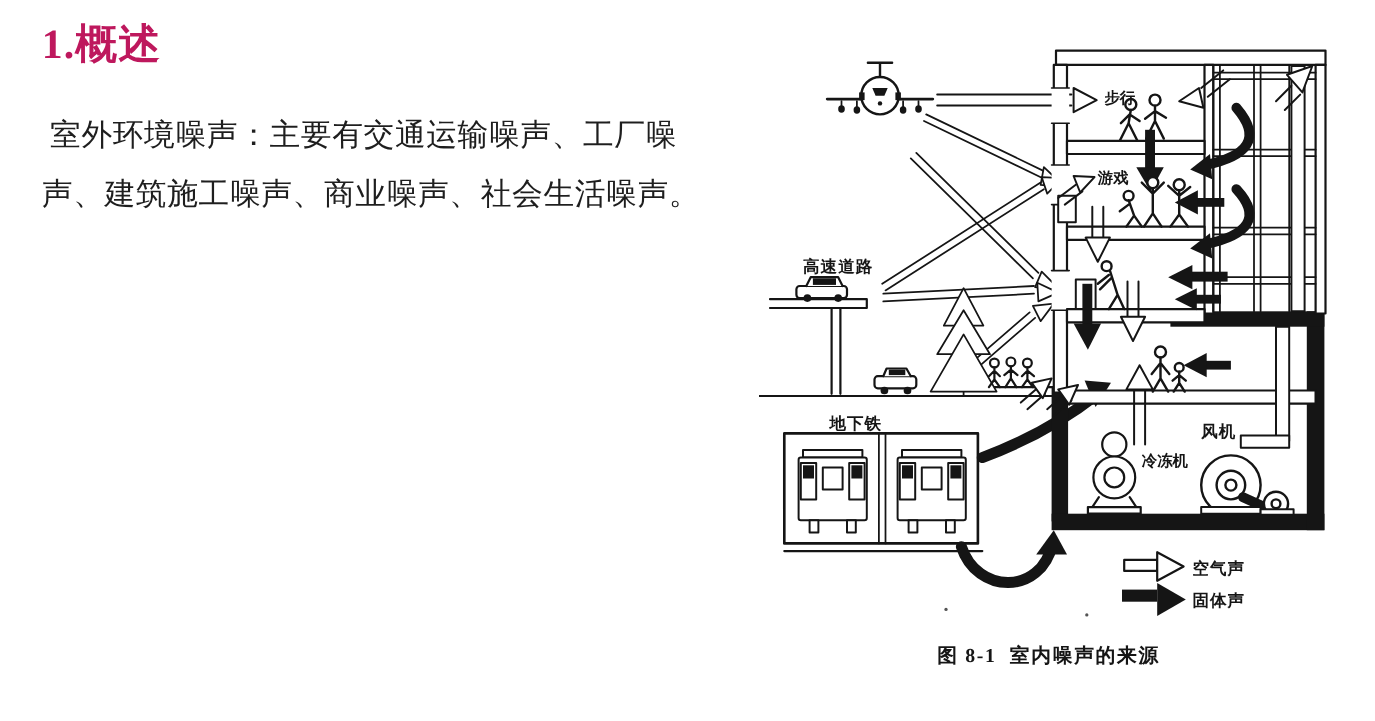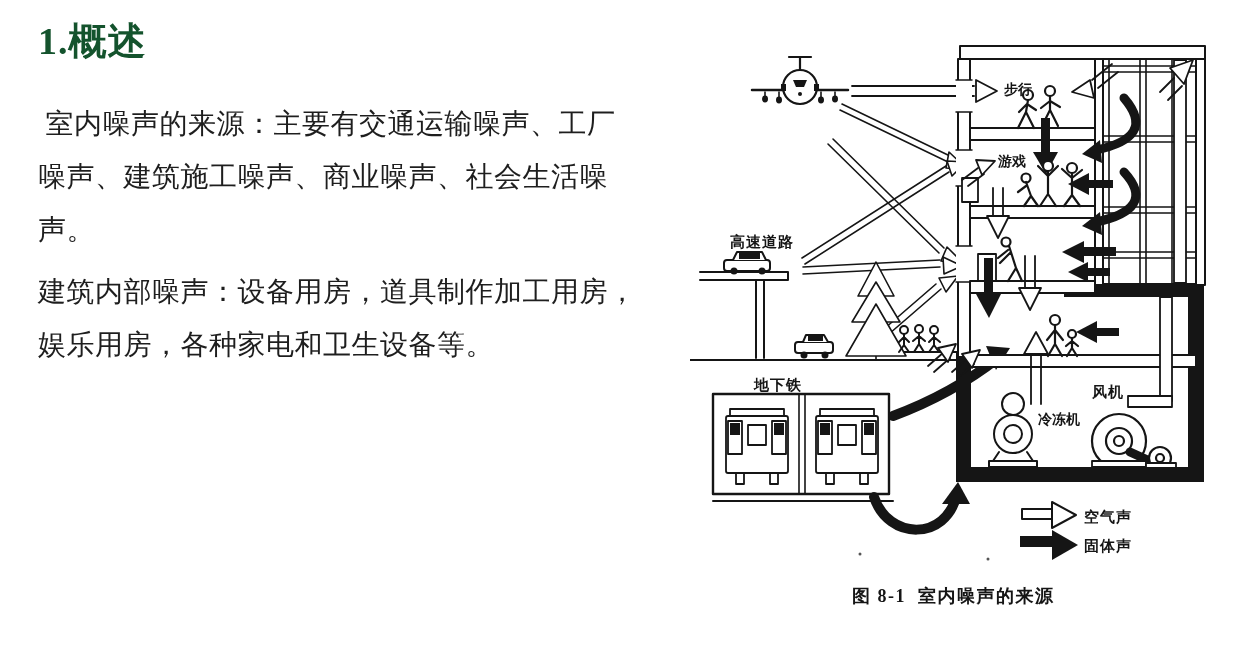--- a/index.html
+++ b/index.html
@@ -4,21 +4,21 @@
 <style>
   html,body{margin:0;padding:0;}
   body{
     width:1250px;height:655px;background:#ffffff;
     font-family:"Liberation Serif","DejaVu Serif",serif;
     color:#1b1b1b;position:relative;overflow:hidden;
   }
   .canvas{position:absolute;left:0;top:0;width:1250px;height:655px;}
   .heading{
     position:absolute;left:38px;top:20px;
-    font-size:38px;font-weight:bold;color:#14532d;line-height:1.15;
+    font-size:38px;font-weight:bold;color:#be185d;line-height:1.15;
     letter-spacing:1px;
   }
   .para{
     position:absolute;left:38px;width:600px;
     font-size:28px;line-height:53px;letter-spacing:0.5px;
     white-space:pre-wrap;color:#1e1e1e;
   }
   .para-1{top:97px;}
   .para-2{top:265px;}
   .para-3{top:434px;}
@@ -30,22 +30,21 @@
   .lbl-s{font-size:14px;}
   .lbl-m{font-size:15px;letter-spacing:1px;}
   .cap{font-size:18px;letter-spacing:1.5px;}
 </style>
 </head>
 <body>
 
 <div class="canvas">
 
   <div class="heading">1.概述</div>
-  <div class="para para-1"> 室内噪声的来源：主要有交通运输噪声、工厂噪声、建筑施工噪声、商业噪声、社会生活噪声。</div>
-  <div class="para para-2">建筑内部噪声：设备用房，道具制作加工用房，娱乐用房，各种家电和卫生设备等。</div>
+  <div class="para para-1"> 室外环境噪声：主要有交通运输噪声、工厂噪声、建筑施工噪声、商业噪声、社会生活噪声。</div>
 
   <svg class="fig" viewBox="690 0 560 655">
     <g stroke="#151515" stroke-width="2" fill="none" stroke-linecap="round" stroke-linejoin="round">
 
       <g>
         <path d="M800,70 V57 M789,57 H811" stroke-width="2.2"></path>
         <path d="M752,90 H848" stroke-width="2.5"></path>
         <circle cx="800" cy="87" r="17" fill="#ffffff" stroke-width="2.2"></circle>
         <polygon points="793,80 807,80 804,87 796,87" fill="#151515" stroke="none"></polygon>
         <circle cx="800" cy="94" r="2" fill="#151515" stroke="none"></circle>

